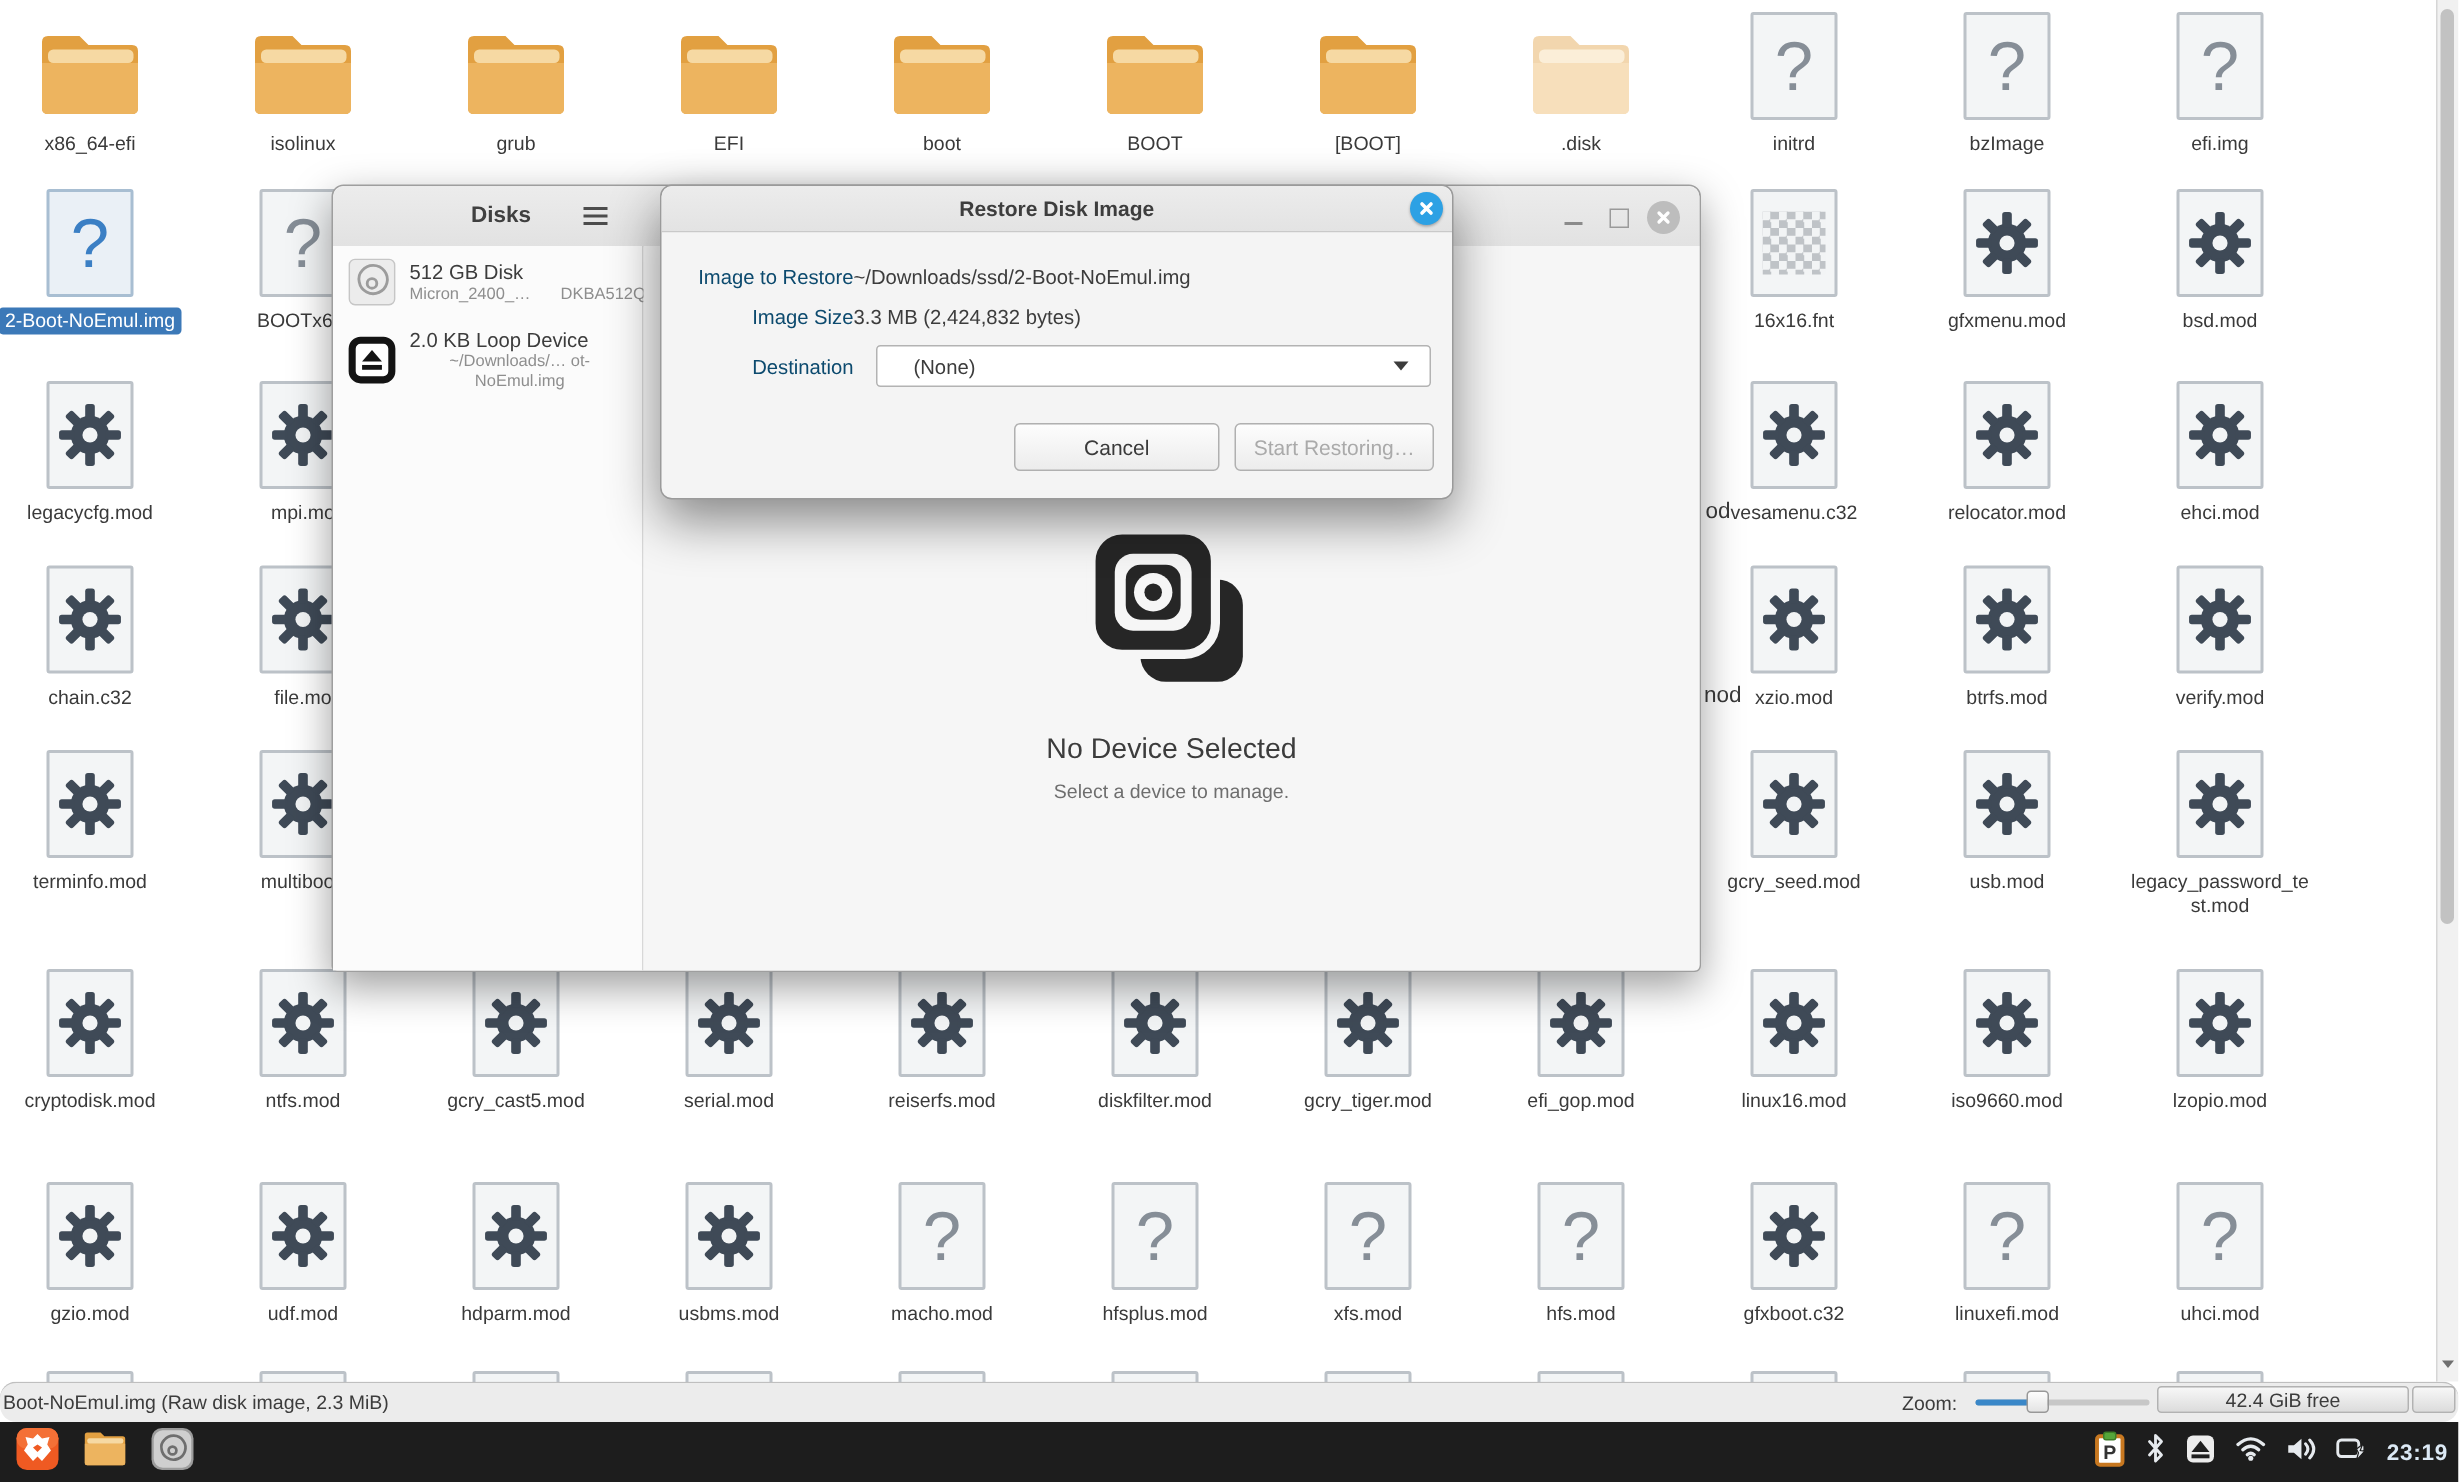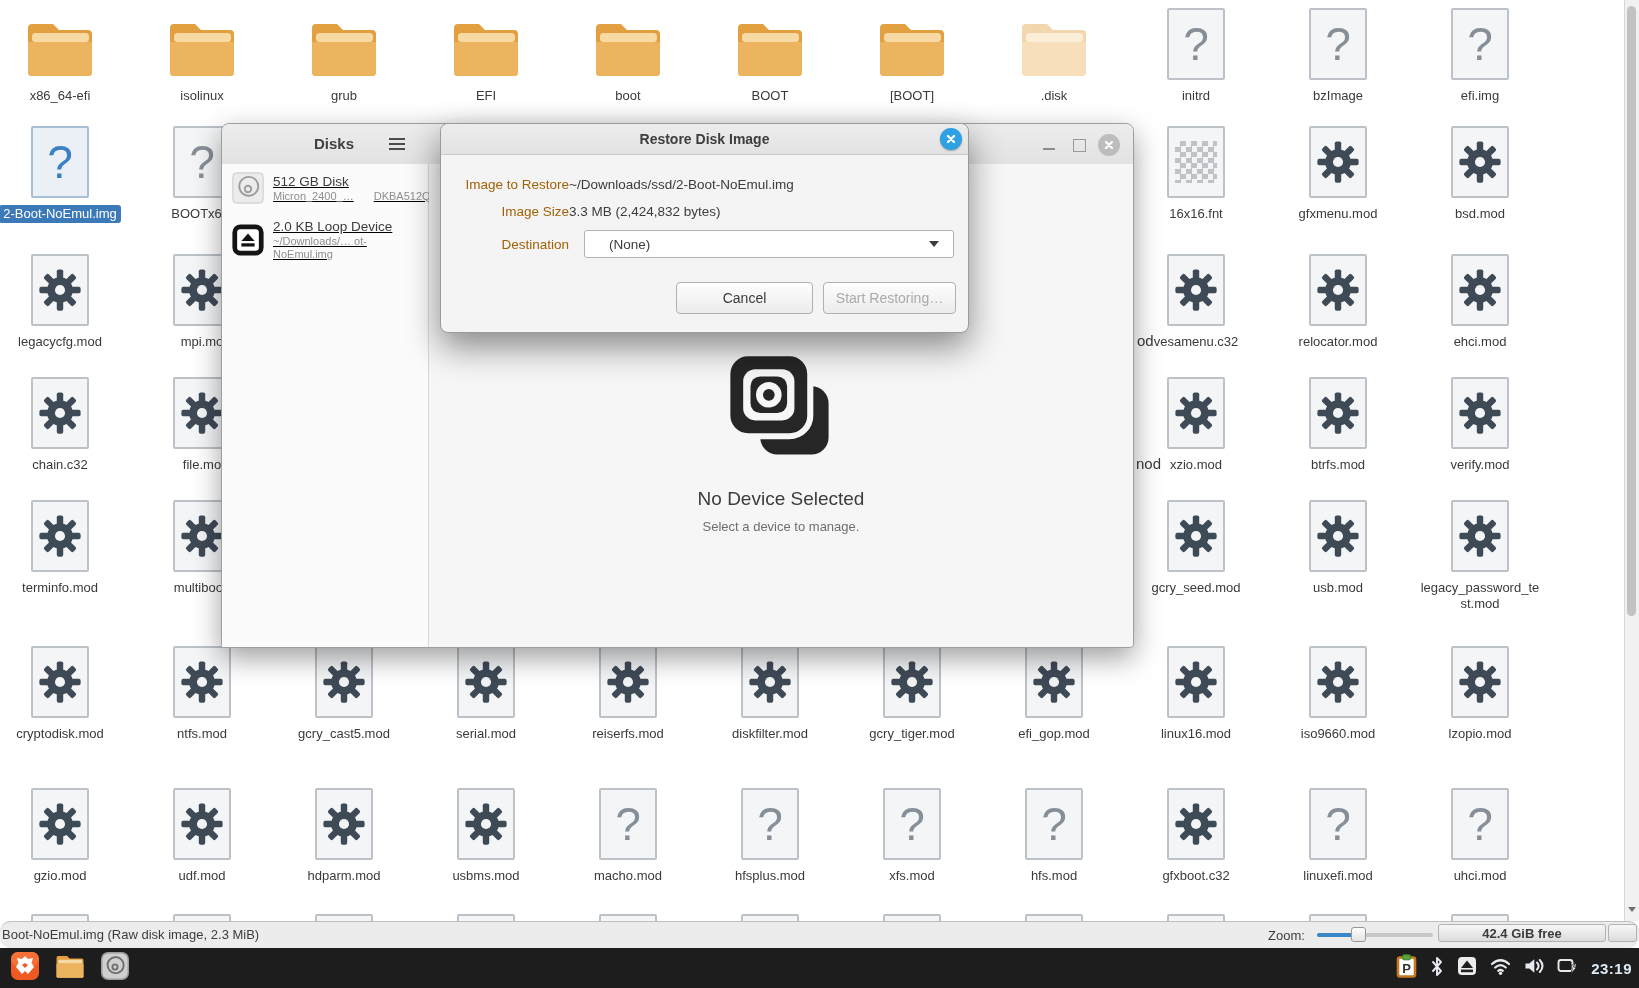--- a/index.html
+++ b/index.html
@@ -38,39 +38,39 @@
   #disks .title{position:absolute;left:92px;top:11px;font-size:15px;font-weight:bold;color:#404040;}
   .burger{position:absolute;left:162px;top:10px;width:26px;height:20px;display:flex;flex-direction:column;
     justify-content:center;gap:3px;align-items:center;cursor:default;}
   .burger i{display:block;width:16px;height:2px;background:#4c4c4c;}
   .winbtn{position:absolute;top:9px;width:24px;height:24px;display:flex;align-items:center;justify-content:center;}
   #btn-min{right:72px;} #btn-max{right:42px;} #btn-close{right:12px;}
   #btn-min i{width:12px;height:2px;background:#8b8b8b;display:block;margin-top:8px;}
   #btn-max i{width:11px;height:11px;border:1.5px solid #9a9a9a;display:block;}
   .graycircle{width:22px;height:22px;border-radius:50%;background:#bdbdbd;display:flex;align-items:center;justify-content:center;}
   #sidebar{position:absolute;left:0;top:40px;width:207px;bottom:0;background:#fbfbfb;
-    border-right:1px solid #d8d8d8;box-sizing:border-box;text-decoration:underline;}
+    border-right:1px solid #d8d8d8;box-sizing:border-box;}
   .dev{display:flex;align-items:center;gap:8px;padding:7px 8px 7px 9px;}
   .dev .txt{flex:1;min-width:0;}
   .dev .nm{font-size:13.5px;color:#3c3c3c;line-height:16px;}
-  .dev .dt{font-size:11px;color:#8e8e8e;line-height:13px;display:flex;justify-content:space-between;gap:20px;}
+  .dev .dt{font-size:11px;color:#8e8e8e;line-height:13px;display:flex;justify-content:space-between;gap:20px;text-align:center;}
   #mainpane{position:absolute;left:207px;top:40px;right:0;bottom:0;background:#f6f6f6;border-radius:0 0 4px 0;}
   #empty{position:absolute;left:0;right:0;top:182px;text-align:center;}
   #empty .t1{margin-top:16px;font-size:19px;color:#3c3c3c;}
   #empty .t2{margin-top:9px;font-size:13px;color:#6e6e6e;}
   
   #dlg{position:absolute;left:440px;top:123px;width:529px;height:210px;z-index:20;background:#f4f4f4;
     border:1px solid #9a9a9a;border-radius:8px;box-shadow:0 14px 34px rgba(0,0,0,.45);box-sizing:border-box;}
   #dlg .tbar{position:absolute;left:0;top:0;right:0;height:30px;background:linear-gradient(#ececec,#e3e3e3);
     border-bottom:1px solid #c9c9c9;border-radius:8px 8px 0 0;padding-left:38px;}
   #dlg .dtitle{position:absolute;left:0;right:0;top:7px;text-align:center;font-size:14px;font-weight:bold;color:#3d3d3d;}
   #dlg-close{position:absolute;right:6px;top:4px;width:22px;height:22px;border-radius:50%;
     background:#2da1e4;display:flex;align-items:center;justify-content:center;box-shadow:0 1px 2px rgba(0,0,0,.3);}
   .frow{position:absolute;left:15px;right:14px;display:flex;align-items:center;}
-  .flab{width:113px;text-align:right;font-size:13.5px;color:#a16207;flex:none;}
+  .flab{width:113px;text-align:right;font-size:13.5px;color:#0c4a6e;flex:none;}
   .fval{font-size:13.5px;color:#3c3c3c;}
   #row1{top:50px;height:20px;} #row2{top:77px;height:20px;} #row3{top:106px;height:28px;}
   #dropdown{margin-left:15px;flex:1;height:28px;background:#ffffff;border:1px solid #b3b3b3;border-radius:3px;
     display:flex;align-items:center;box-sizing:border-box;}
   #dropdown .dval{margin-left:24px;font-size:13.5px;color:#3c3c3c;flex:1;}
   #dropdown .caret{margin-right:14px;width:0;height:0;border-left:5px solid transparent;
     border-right:5px solid transparent;border-top:6px solid #3c3c3c;}
   .dbtn{position:absolute;top:158px;height:32px;border:1px solid #b0b0b0;border-radius:4px;
     background:linear-gradient(#fdfdfd,#ececec);font-size:14px;color:#3a3a3a;
     display:flex;align-items:center;justify-content:center;box-sizing:border-box;}
@@ -80,21 +80,21 @@
   #statusbar{position:absolute;left:0;top:921px;width:1639px;height:27px;background:#ececec;
     border-top:1px solid #bfbfbf;z-index:30;box-sizing:border-box;border-radius:11px;}
   #sel-info{position:absolute;left:2px;top:5px;font-size:13px;color:#3c3c3c;white-space:nowrap;}
   #zoom-label{position:absolute;left:1268px;top:6px;font-size:13px;color:#3c3c3c;}
   #ztrack{position:absolute;left:1317px;top:11px;width:116px;height:4px;background:#c7c7c7;border-radius:2px;}
   #zfill{position:absolute;left:0;top:0;height:4px;width:40px;background:#3a87c8;border-radius:2px;}
   #zthumb{position:absolute;left:34px;top:-6px;width:15px;height:15px;background:linear-gradient(#fdfdfd,#e4e4e4);
     border:1px solid #989898;border-radius:3px;box-sizing:border-box;}
   .raised{position:absolute;top:2px;height:18px;background:linear-gradient(#f7f7f7,#dcdcdc);
     border:1px solid #b2b2b2;border-radius:3px;box-sizing:border-box;display:flex;align-items:center;justify-content:center;
-    font-size:13px;color:#3c3c3c;font-weight:bold;}
+    font-size:13px;color:#3c3c3c;}
   #freebox{left:1438px;width:168px;}
   #cornerbox{left:1608px;width:29px;}
   
   #taskbar{position:absolute;left:0;top:948px;width:1639px;height:40px;background:#1d1d1d;z-index:40;}
   #launchers{position:absolute;left:10px;top:0;height:40px;display:flex;align-items:center;gap:14px;}
   #tray{position:absolute;right:7px;top:0;height:40px;display:flex;align-items:center;gap:13px;}
   #clock{font-size:15px;font-weight:bold;color:#dce9f5;letter-spacing:.5px;}
 </style>
 </head>
 <body>

